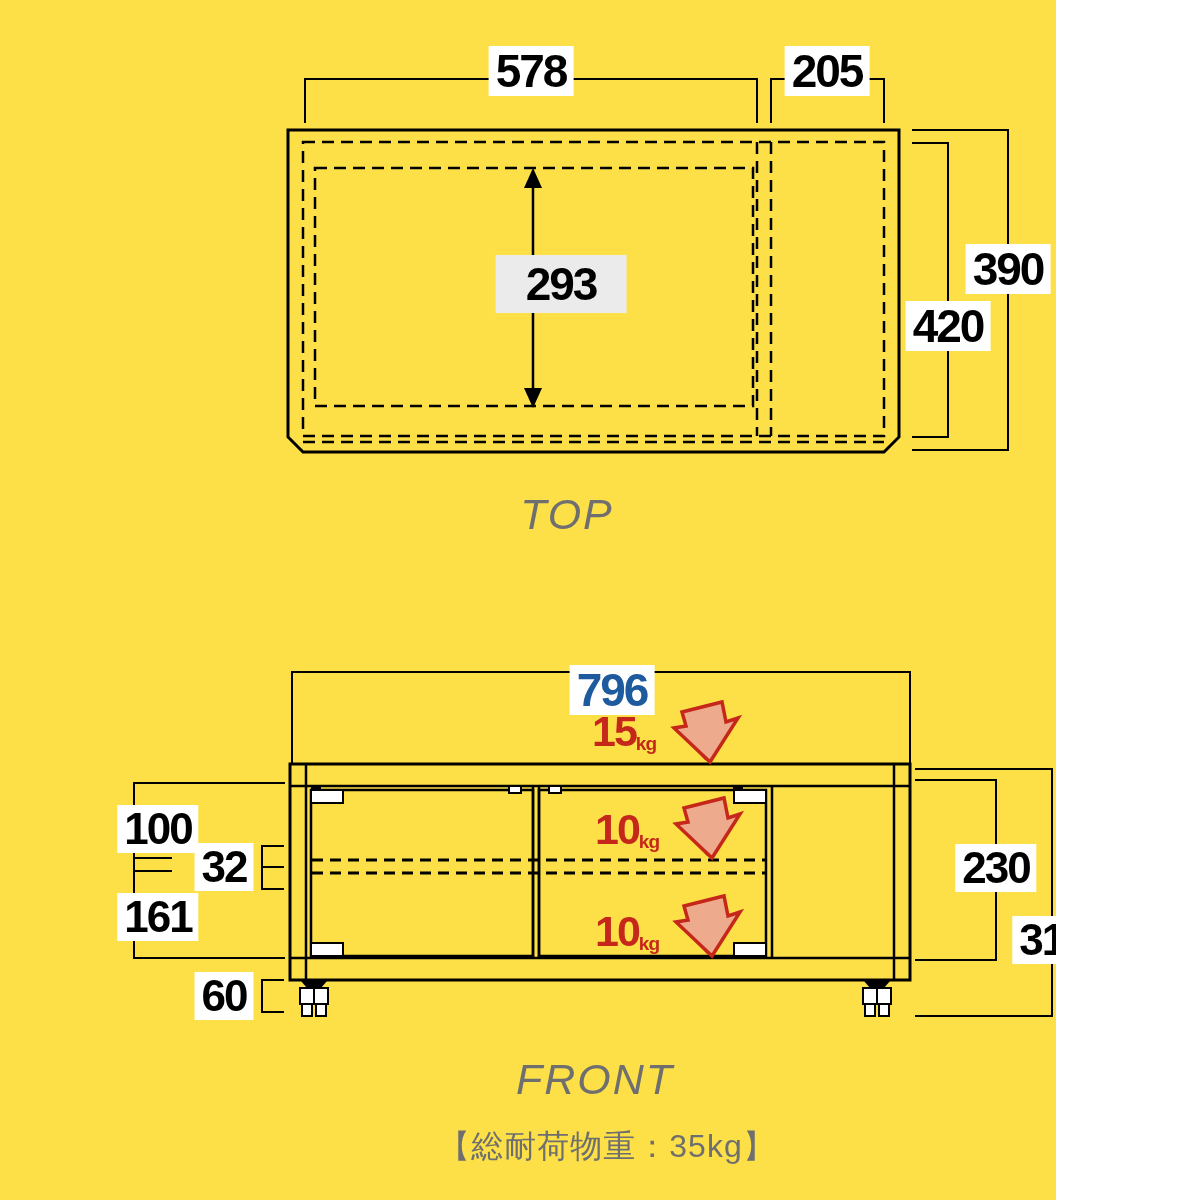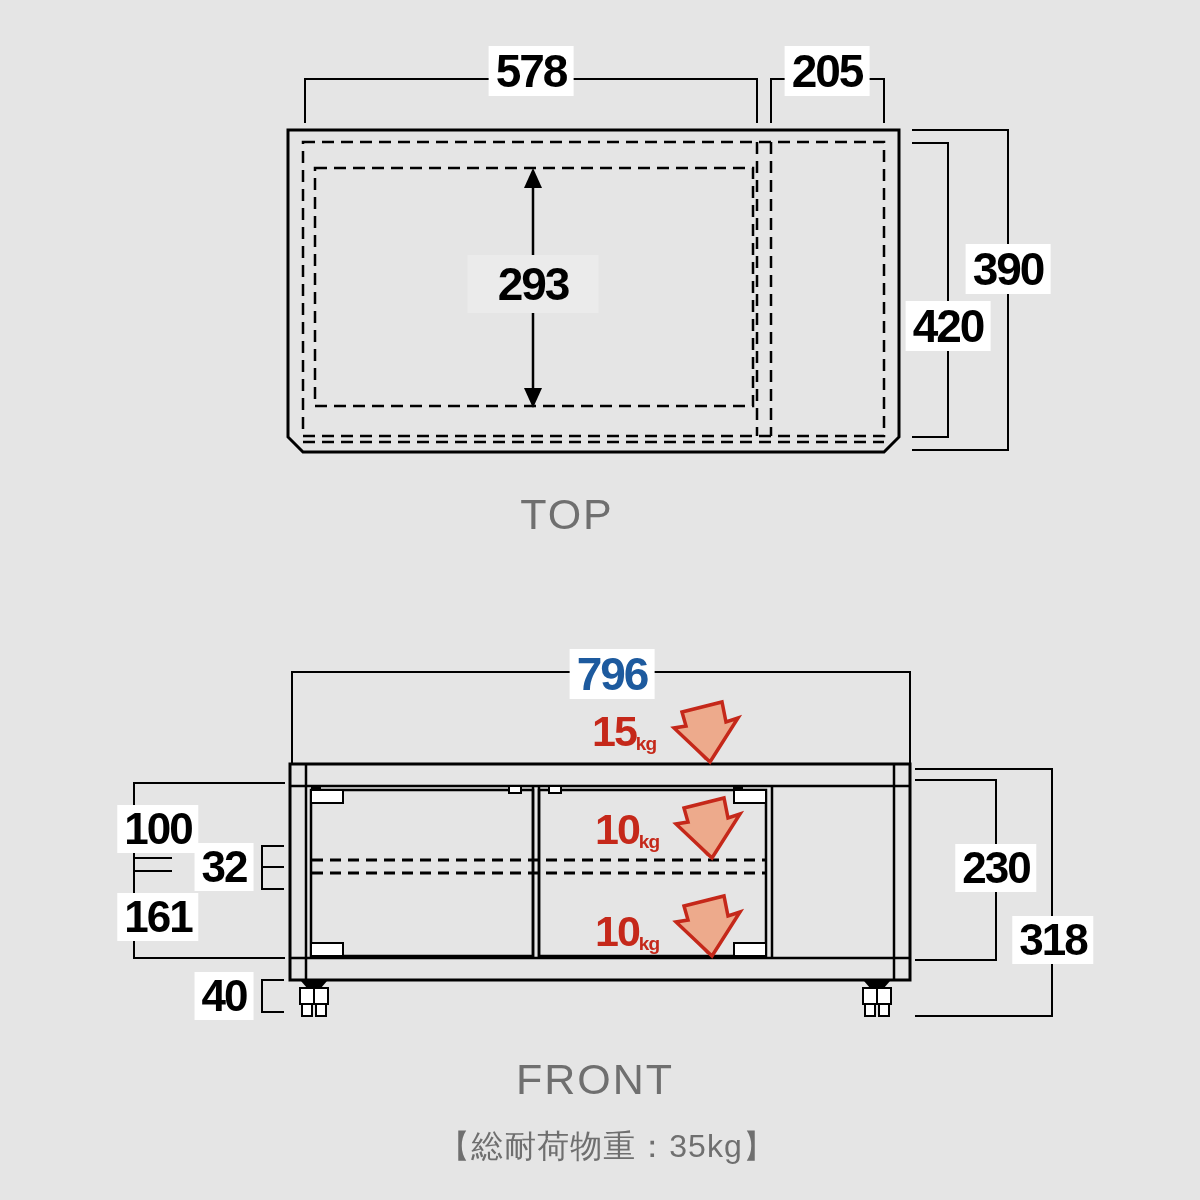--- a/index.html
+++ b/index.html
@@ -1,27 +1,27 @@
 <!DOCTYPE html>
 <html style="--blue: #1d5a9e; --red: #c5281a; --arrow_fill: #edaa8c; --gray_text: #6f6f6f; --label_bg: #ebebeb;"><head>
 <meta charset="utf-8">
 <style>
   html,body{margin:0;padding:0;background:#ffffff;}
   .canvas{
-    position:relative;width:1200px;height:1200px;background:#e5e5e5;
+    position:relative;width:1056px;height:1200px;background:#fde047;
     font-family:"Liberation Sans", sans-serif;overflow:hidden;
   }
   .canvas svg{position:absolute;left:0;top:0;}
   
   .lbl{position:absolute;transform:translate(-50%,-50%);line-height:1;white-space:nowrap;}
   .dim{font-weight:bold;font-size:46px;letter-spacing:-2px;color:#000;background:#fff;padding:2px 7px;}
   .dim.sm{font-size:44px;}
-  .dim.graybg{background:var(--label_bg);padding:6px 30px;}
-  .dim.blue{color:var(--blue);}
-  .viewcap{font-size:43px;color:var(--gray_text);letter-spacing:2px;background:transparent;}
+  .dim.graybg{background:var(--label_bg);padding:6px 30px;margin-left:28px;}
+  .dim.blue{color:var(--blue);margin-top:16px;}
+  .viewcap{font-size:43px;color:var(--gray_text);letter-spacing:2px;background:transparent;font-style:italic;}
   .model{position:absolute;font-size:49px;color:#111;letter-spacing:0;line-height:1;}
   .note{font-size:32px;color:var(--gray_text);letter-spacing:1px;}
   .load{display:flex;align-items:flex-end;color:var(--red);font-weight:bold;background:transparent;}
   .load .num{font-size:43px;letter-spacing:-2px;}
   .load .unit{font-size:19px;letter-spacing:-1px;}
   
   .so{fill:none;stroke:#000;}
   .w3{stroke-width:3px;}
   .w25{stroke-width:2.5px;}
   .w2{stroke-width:2px;}
@@ -151,20 +151,20 @@
       <span class="unit">kg</span>
   </div>
   <div class="lbl load" style="left:627px;top:931px">
     <span class="num">10</span>
       <span class="unit">kg</span>
   </div>
 
   <div class="lbl dim sm" style="left:158px;top:829px">100</div>
   <div class="lbl dim sm" style="left:224px;top:867px">32</div>
   <div class="lbl dim sm" style="left:158px;top:917px">161</div>
-  <div class="lbl dim sm" style="left:224px;top:996px">40</div>
+  <div class="lbl dim sm" style="left:224px;top:996px">60</div>
   <div class="lbl dim sm" style="left:996px;top:868px">230</div>
   <div class="lbl dim sm" style="left:1053px;top:940px">318</div>
 
   <div class="lbl viewcap" style="left:595px;top:1079px">FRONT</div>
   <div class="lbl note" style="left:607px;top:1146px">【総耐荷物重：35kg】</div>
 
 </div>
 
 </body></html>

